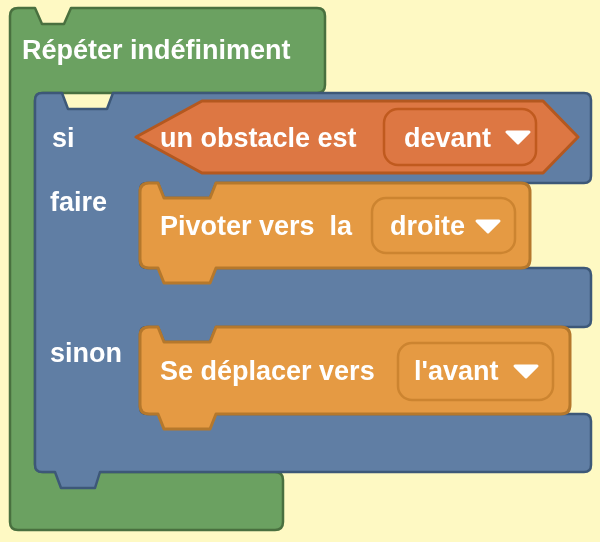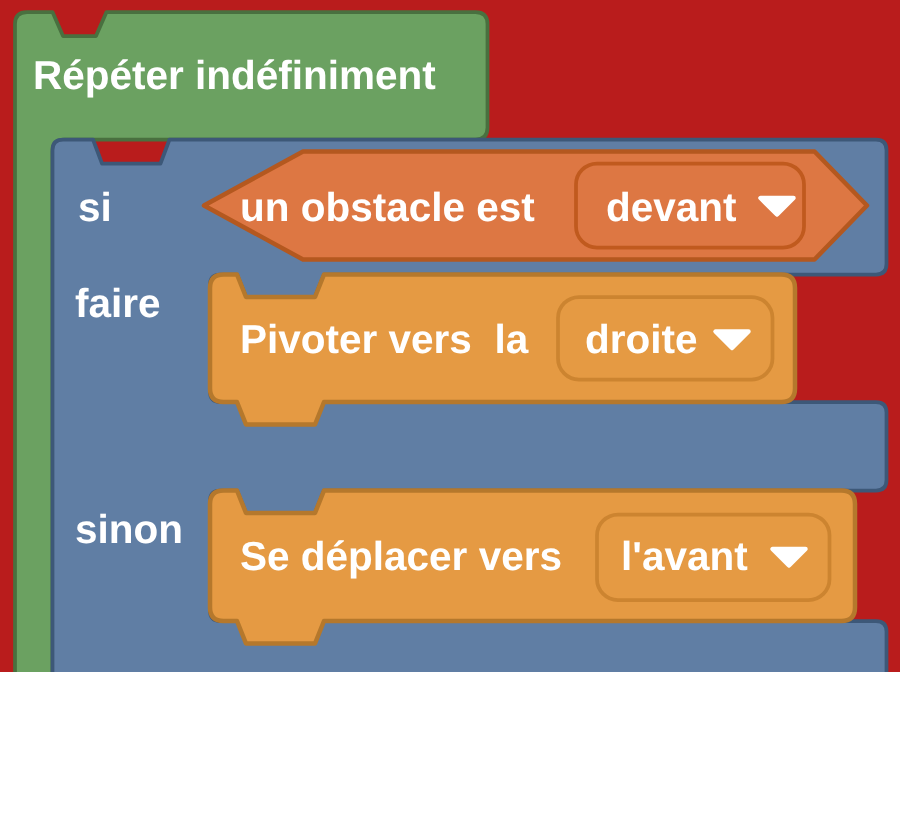--- a/index.html
+++ b/index.html
@@ -1,16 +1,16 @@
 <!DOCTYPE html>
 <html><head>
 <meta charset="utf-8">
 <style>
   html,body{margin:0;padding:0;background:#ffffff;}
-  .stage{position:relative;width:600px;height:448px;background:#b91c1c;overflow:hidden;}
+  .stage{position:relative;width:600px;height:542px;background:#fef9c3;overflow:hidden;}
   svg{display:block;}
   .shape{stroke-linejoin:round;stroke-linecap:round;}
   .repeat-shape{stroke:#49703f;stroke-width:2.5;}
   .ifelse-shape{stroke:#3d5878;stroke-width:2.5;}
   .stmt-shape{stroke:#b5782c;stroke-width:3;}
   .hex-shape{stroke:#b4581f;stroke-width:3;}
   .dd-rect{fill:none;stroke-linejoin:round;}
   .dd-stmt{stroke:#cc8430;stroke-width:2.5;}
   .dd-hex{stroke:#c05a1e;stroke-width:2.5;}
   .lbl{font-family:"Liberation Sans",sans-serif;font-weight:bold;font-size:27px;fill:#ffffff;

